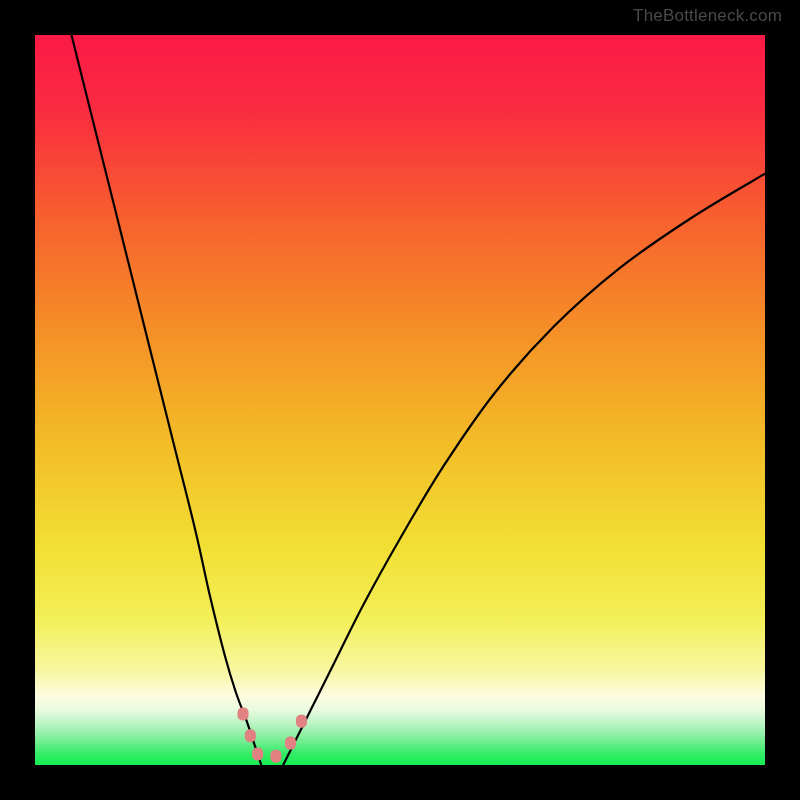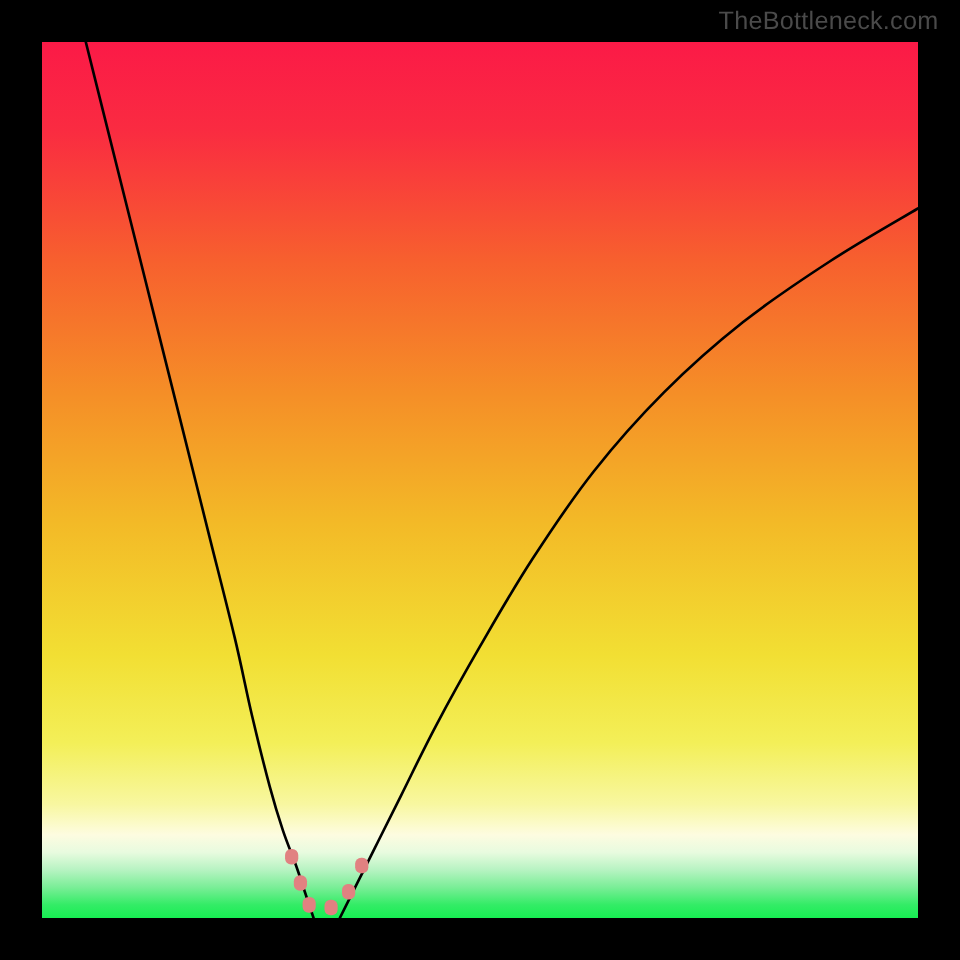--- a/index.html
+++ b/index.html
@@ -15,21 +15,21 @@
     width: 800px;
     height: 800px;
     background: #000000;
   }
   .watermark {
     position: absolute;
     top: 6px;
     right: 18px;
     color: #4a4a4a;
     font-family: Arial, Helvetica, sans-serif;
-    font-size: 21px;
+    font-size: 17px;
     letter-spacing: 0.2px;
     z-index: 10;
   }
   svg.plot {
     position: absolute;
     left: 35px;
     top: 35px;
     width: 730px;
     height: 730px;
   }

